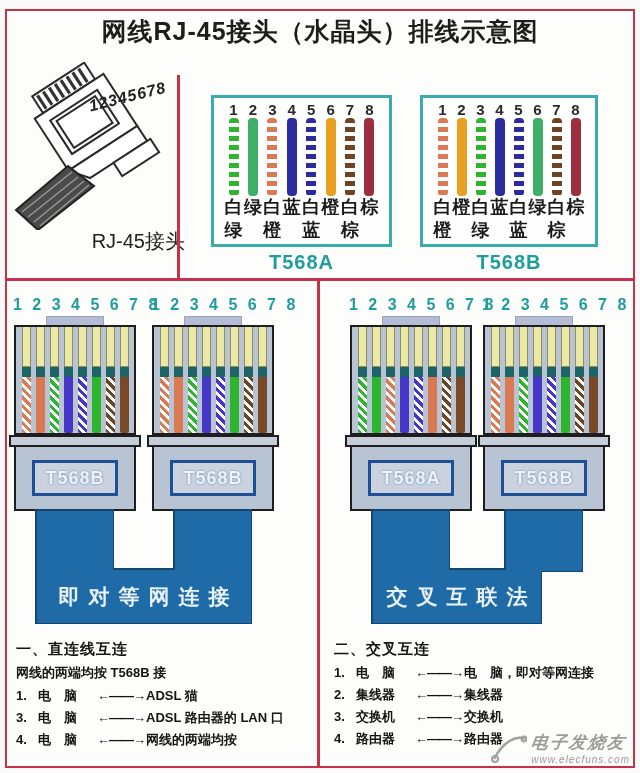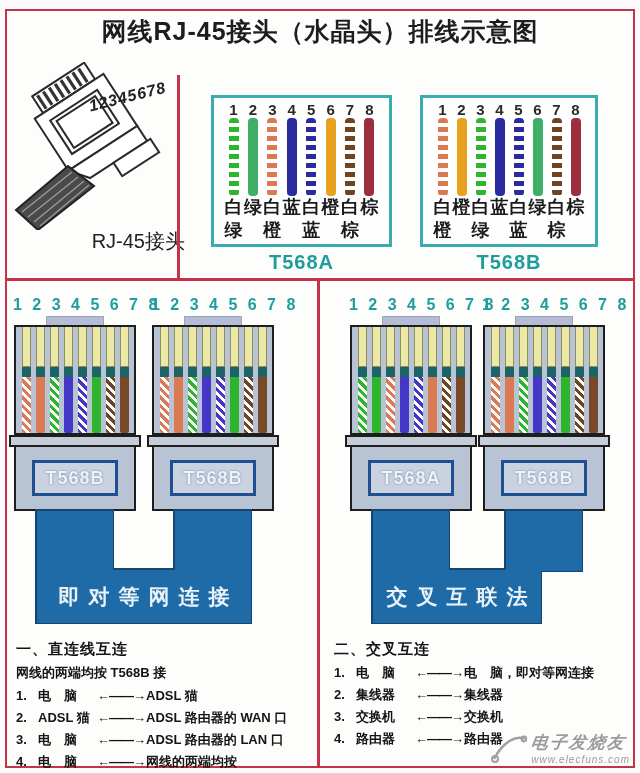--- a/index.html
+++ b/index.html
@@ -315,21 +315,20 @@
   <div class="cable-leg" style="left:175px"></div>
   <div class="cable-bar" style="left:37px; width:214px">
     <span class="cable-text">即对等网连接</span>
   </div>
 </div>
 <div class="notes" style="left:16px; width:294px">
   <div class="notes-heading">一、直连线互连</div>
   <div class="notes-sub">网线的两端均按 T568B 接</div>
   <div class="notes-items">
       <div class="notes-row"><span class="notes-no">1.</span><span class="notes-left">电　脑</span><span class="notes-arrow">←——→</span><span class="notes-right">ADSL 猫</span></div>
-      <div class="notes-row"><span class="notes-no">2.</span><span class="notes-left">ADSL 猫</span><span class="notes-arrow">←——→</span><span class="notes-right">ADSL 路由器的 WAN 口</span></div>
       <div class="notes-row"><span class="notes-no">3.</span><span class="notes-left">电　脑</span><span class="notes-arrow">←——→</span><span class="notes-right">ADSL 路由器的 LAN 口</span></div>
       <div class="notes-row"><span class="notes-no">4.</span><span class="notes-left">电　脑</span><span class="notes-arrow">←——→</span><span class="notes-right">网线的两端均按</span></div>
     </div>
 </div>
 
 <div class="pin-numbers" style="left:349px">1 2 3 4 5 6 7 8</div>
 <div class="pin-numbers" style="left:482px">1 2 3 4 5 6 7 8</div>
 <div class="connector" style="left:350px">
   <div class="conn-tab"></div>
   <div class="conn-body-top wires">

